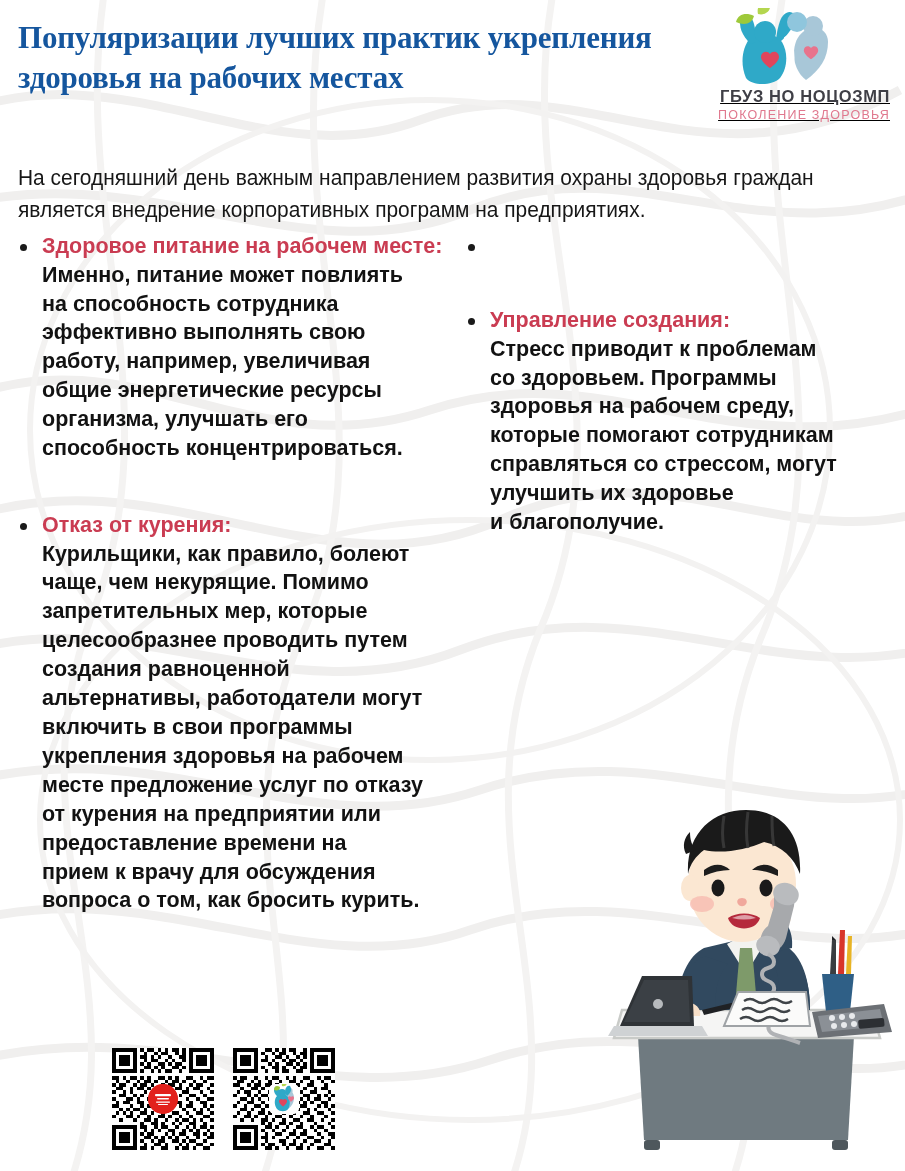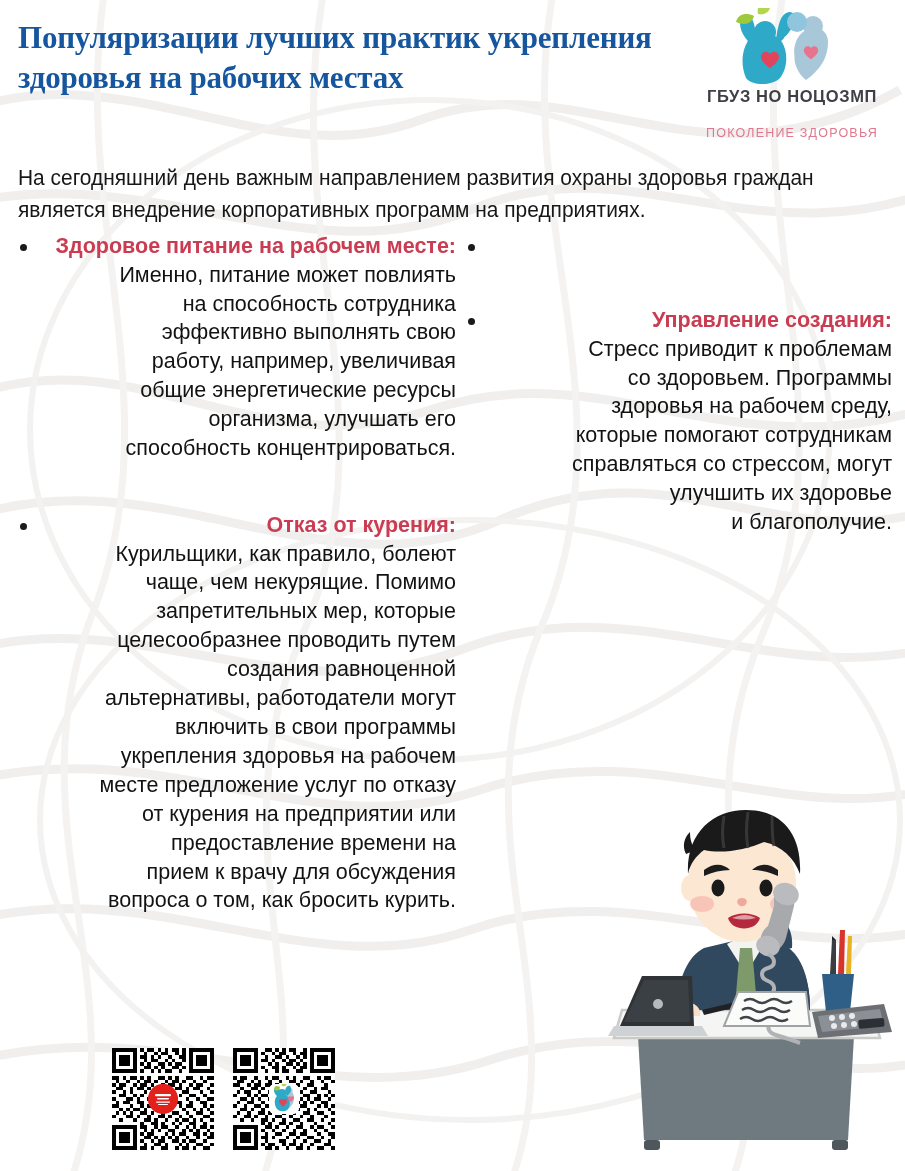--- a/index.html
+++ b/index.html
@@ -44,38 +44,39 @@
     line-height: 1.29;
     letter-spacing: -0.2px;
     font-family: Liberation Serif, serif;
   }
   
   .logo {
     position: absolute;
     left: 694px;
     top: 8px;
     width: 196px;
-    text-align: center;
+    text-align: right;
+    text-decoration: underline;
   }
   .logo-mark { width: 196px; height: 78px; display: block; }
   .logo-name {
     display: block;
     color: #3f3f46;
     font-size: 16.5px;
     font-weight: bold;
     letter-spacing: 0.6px;
     margin-top: 1px;
   }
   .logo-tagline {
     display: block;
     color: #e0788e;
     font-size: 12.5px;
     font-weight: normal;
     letter-spacing: 1.2px;
-    margin-top: 20px;
+    margin-top: 2px;
   }
 
   
   .intro {
     position: absolute;
     left: 18px;
     top: 162px;
     width: 872px;
     margin: 0;
     z-index: 3;
@@ -89,21 +90,21 @@
   }
 
   
   .columns {
     position: absolute;
     left: 0;
     top: 232px;
     width: 905px;
     z-index: 3;
   }
-  .col { position: absolute; top: 0; text-align: right; }
+  .col { position: absolute; top: 0; }
   .col-left  { left: 14px;  width: 442px; }
   .col-right { left: 462px; width: 430px; }
 
   .bullet-block { position: relative; padding-left: 28px; }
   .bullet-block + .bullet-block { margin-top: 0; }
 
   .bullet-dot {
     position: absolute;
     left: 6px;
     top: 12px;
@@ -118,20 +119,21 @@
     font-size: 21.5px;
     font-weight: bold;
     line-height: 1.33;
   }
   .block-body {
     margin: 0;
     color: #121212;
     font-size: 21.5px;
     line-height: 1.345;
     white-space: pre-line;
+    font-weight: bold;
   }
 
   
   .col-left  .bullet-block.second { margin-top: 48px; }
   .col-right .bullet-block.second { margin-top: 74px; }
 
   
   .qr-row {
     position: absolute;
     left: 112px;

